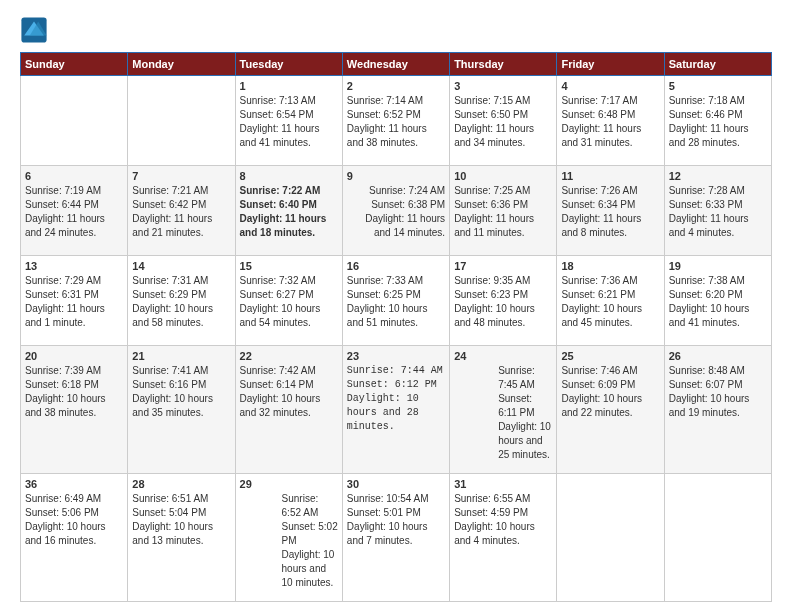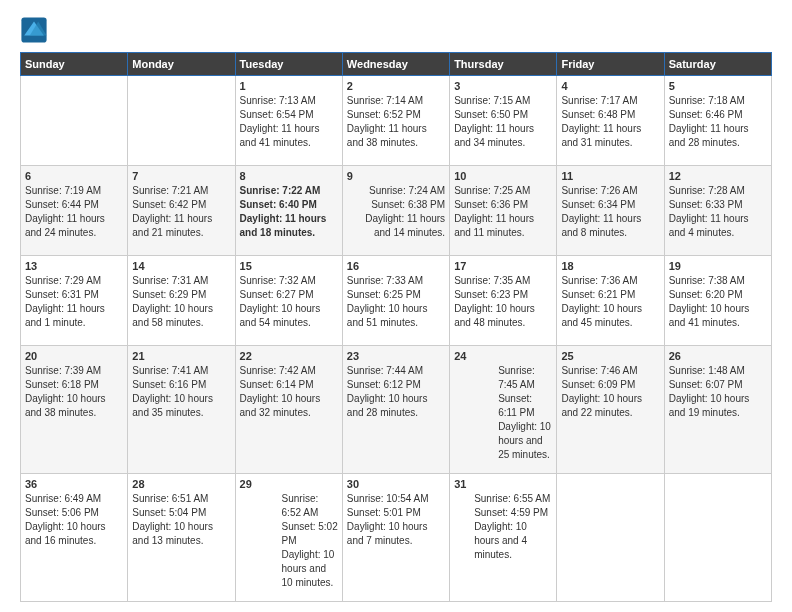--- a/index.html
+++ b/index.html
@@ -56,21 +56,21 @@
     }
     .calendar {
       flex: 1;
       border: 1px solid #ccc;
       border-collapse: collapse;
       width: 100%;
       table-layout: fixed;
       font-size: 9px;
     }
     .calendar th {
-      background: #404040;
+      background: #7f1d1d;
       color: #fff;
       padding: 5px 4px;
       text-align: left;
       font-size: 11px;
       border: 1px solid #2a6db5;
     }
     .calendar td {
       vertical-align: top;
       padding: 4px 4px;
       border: 1px solid #ccc;
@@ -229,21 +229,21 @@
 Daylight: 10 hours and 54 minutes.</div>
           </td>
           <td>
             <span class="day-num">16</span>
             <div class="day-info" style="white-space: pre-line;">Sunrise: 7:33 AM
 Sunset: 6:25 PM
 Daylight: 10 hours and 51 minutes.</div>
           </td>
           <td>
             <span class="day-num">17</span>
-            <div class="day-info" style="white-space: pre-line;">Sunrise: 7:35 AM
+            <div class="day-info" style="white-space: pre-line;">Sunrise: 9:35 AM
 Sunset: 6:23 PM
 Daylight: 10 hours and 48 minutes.</div>
           </td>
           <td>
             <span class="day-num">18</span>
             <div class="day-info" style="white-space: pre-line;">Sunrise: 7:36 AM
 Sunset: 6:21 PM
 Daylight: 10 hours and 45 minutes.</div>
           </td>
           <td>
@@ -267,39 +267,39 @@
 Daylight: 10 hours and 35 minutes.</div>
           </td>
           <td>
             <span class="day-num">22</span>
             <div class="day-info" style="white-space: pre-line;">Sunrise: 7:42 AM
 Sunset: 6:14 PM
 Daylight: 10 hours and 32 minutes.</div>
           </td>
           <td>
             <span class="day-num">23</span>
-            <div class="day-info" style="white-space: pre-line;">Sunrise: 7:44 AM
+            <div class="day-info" style="white-space: pre-line; font-family: Liberation Mono, monospace;">Sunrise: 7:44 AM
 Sunset: 6:12 PM
 Daylight: 10 hours and 28 minutes.</div>
           </td>
           <td>
             <span class="day-num">24</span>
             <div class="day-info" style="white-space: pre-line; margin-left: 44px;">Sunrise: 7:45 AM
 Sunset: 6:11 PM
 Daylight: 10 hours and 25 minutes.</div>
           </td>
           <td>
             <span class="day-num">25</span>
             <div class="day-info" style="white-space: pre-line;">Sunrise: 7:46 AM
 Sunset: 6:09 PM
 Daylight: 10 hours and 22 minutes.</div>
           </td>
           <td>
             <span class="day-num">26</span>
-            <div class="day-info" style="white-space: pre-line;">Sunrise: 1:48 AM
+            <div class="day-info" style="white-space: pre-line;">Sunrise: 8:48 AM
 Sunset: 6:07 PM
 Daylight: 10 hours and 19 minutes.</div>
           </td>
         </tr>
         <tr>
           <td>
             <span class="day-num">36</span>
             <div class="day-info" style="white-space: pre-line;">Sunrise: 6:49 AM
 Sunset: 5:06 PM
 Daylight: 10 hours and 16 minutes.</div>
@@ -317,21 +317,21 @@
 Daylight: 10 hours and 10 minutes.</div>
           </td>
           <td>
             <span class="day-num">30</span>
             <div class="day-info" style="white-space: pre-line;">Sunrise: 10:54 AM
 Sunset: 5:01 PM
 Daylight: 10 hours and 7 minutes.</div>
           </td>
           <td>
             <span class="day-num">31</span>
-            <div class="day-info" style="white-space: pre-line; margin-left: 20px;">Sunrise: 6:55 AM
+            <div class="day-info" style="white-space: pre-line;">Sunrise: 6:55 AM
 Sunset: 4:59 PM
 Daylight: 10 hours and 4 minutes.</div>
           </td>
           <td class="empty-cell"></td>
           <td class="empty-cell"></td>
         </tr>
       </tbody>
   </table>
 </div>
 

